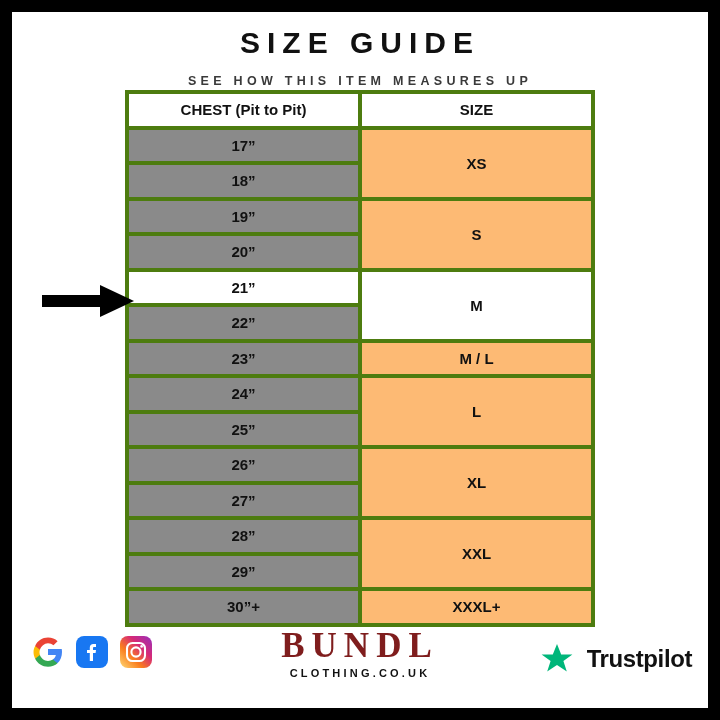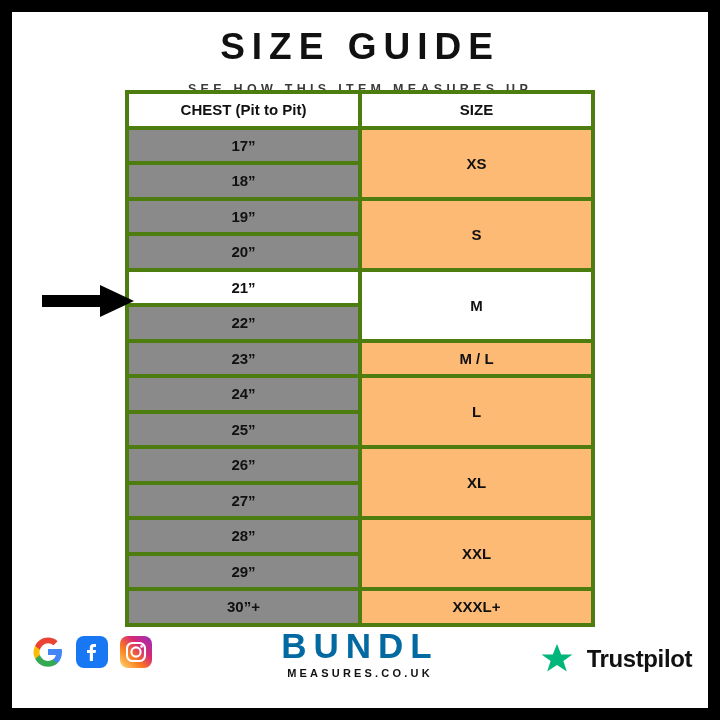--- a/index.html
+++ b/index.html
@@ -17,21 +17,21 @@
   }
   .card {
     position: absolute;
     left: 12px; top: 12px;
     width: 696px; height: 696px;
     background: #ffffff;
   }
   .title {
     text-align: center;
     margin-top: 14px;
-    font-size: 37px;
+    font-size: 30px;
     font-weight: bold;
     letter-spacing: 7px;
     color: #111111;
   }
   .subtitle {
     text-align: center;
     margin-top: 14px;
     font-size: 12.5px;
     font-weight: bold;
     letter-spacing: 4.3px;
@@ -102,22 +102,23 @@
   .brand {
     position: absolute;
     left: 0; right: 0;
     top: 0;
     text-align: center;
   }
   .brand .name {
     font-size: 35px;
     font-weight: bold;
     letter-spacing: 7px;
-    color: #0369a1;
+    color: #7f1d1d;
     line-height: 1.05;
+    font-family: Liberation Serif, serif;
   }
   .brand .url {
     font-size: 11px;
     font-weight: bold;
     letter-spacing: 3.2px;
     color: #111111;
     margin-top: 2px;
   }
   .trustpilot {
     position: absolute;
@@ -242,21 +243,21 @@
             <rect x="0" y="0" width="32" height="32" rx="8" fill="url(#ig)"></rect>
             <rect x="7" y="7" width="18" height="18" rx="5.5" fill="none" stroke="#ffffff" stroke-width="2.1"></rect>
             <circle cx="16" cy="16" r="4.6" fill="none" stroke="#ffffff" stroke-width="2.1"></circle>
             <circle cx="21.6" cy="10.4" r="1.35" fill="#ffffff"></circle>
           </svg>
         </span>
       </div>
 
       <div class="brand">
         <div class="name">BUNDL</div>
-        <div class="url">MEASURES.CO.UK</div>
+        <div class="url">CLOTHING.CO.UK</div>
       </div>
 
       <div class="trustpilot">
         <svg width="34" height="34" viewBox="0 0 34 34">
           <polygon points="17,2 21.2,12.4 32.4,12.4 23.4,19 26.8,29.6 17,23.1 7.2,29.6 10.6,19 1.6,12.4 12.8,12.4" fill="#00b67a"></polygon>
         </svg>
         <span class="tp-text">Trustpilot</span>
       </div>
     </div>
 

